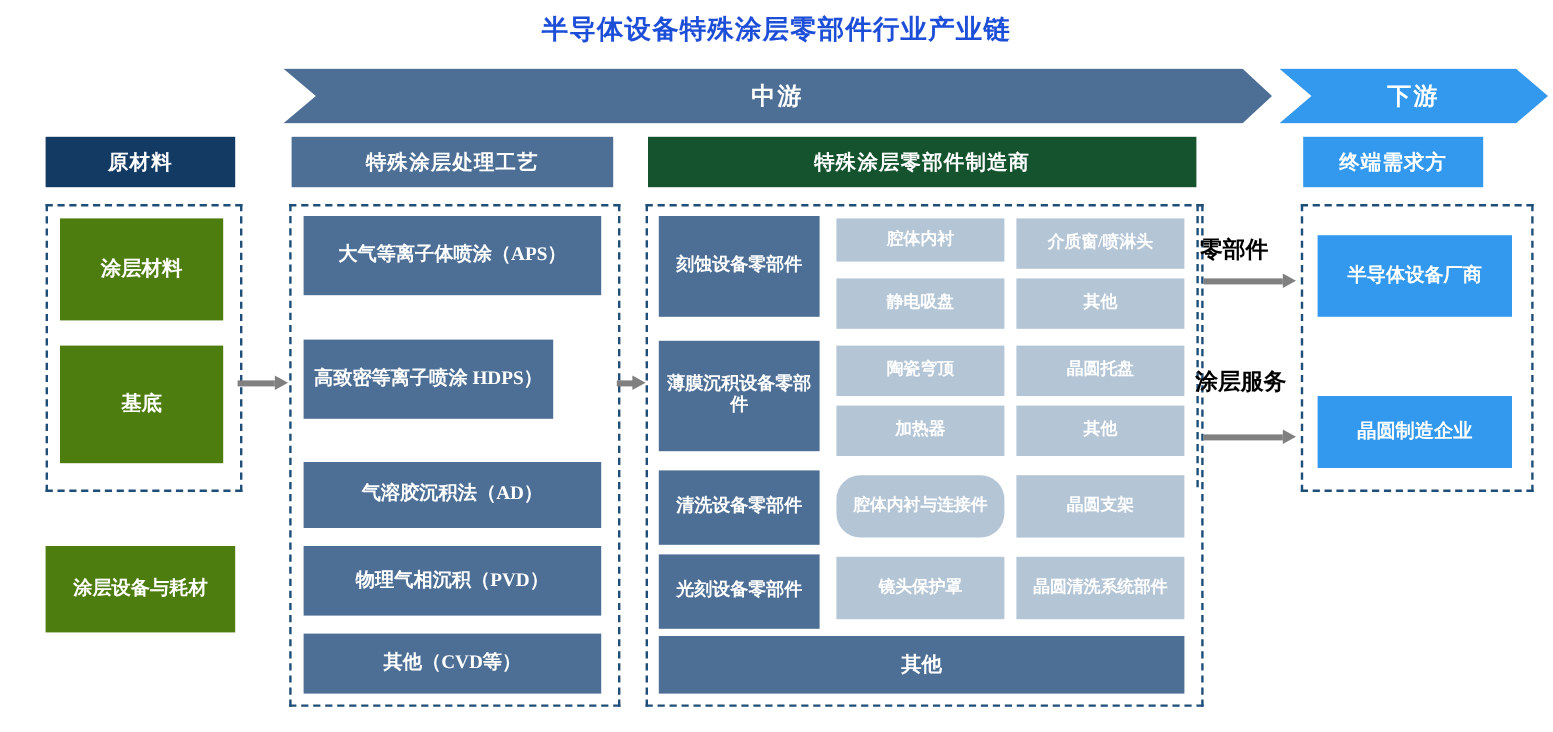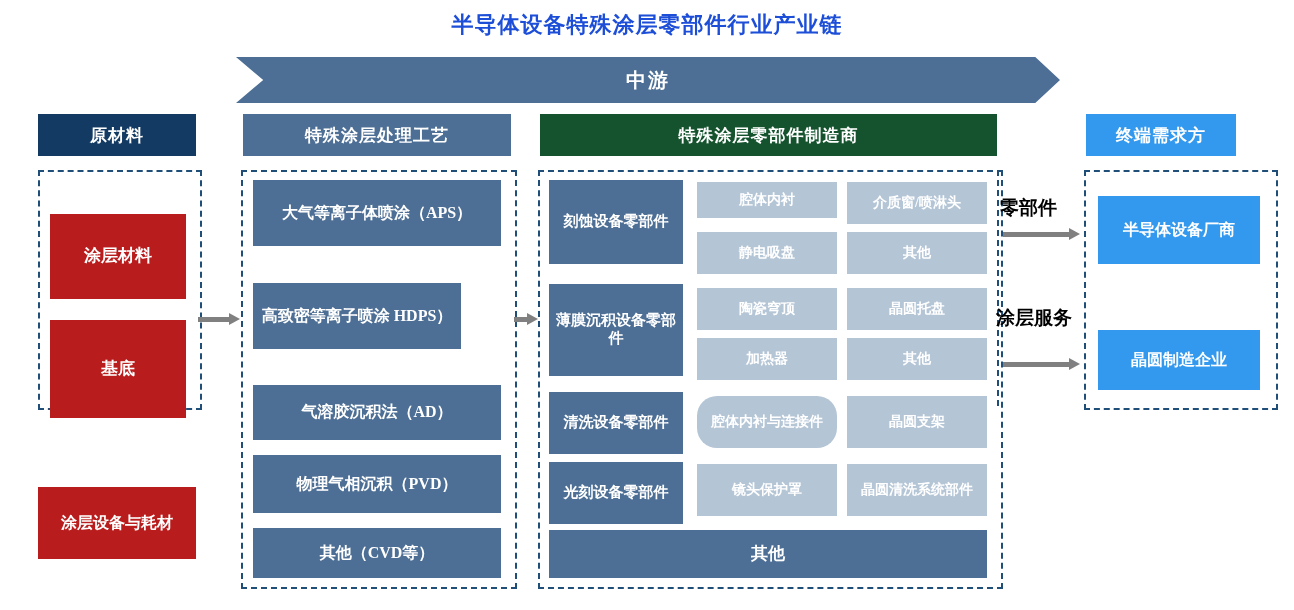--- a/index.html
+++ b/index.html
@@ -62,21 +62,21 @@
   .dash-label-left{left:997px;top:170px;width:0;height:236px;border-left:2px dashed #1F4E79;border-top:none;border-right:none;border-bottom:none;}
 
   
   .box{
     position:absolute;
     display:flex;align-items:center;justify-content:center;
     text-align:center;color:#ffffff;
     font-weight:bold;line-height:1.18;
     box-sizing:border-box;
   }
-  .navy{background:#b91c1c;margin-top:32px;}
+  .navy{background:#4d7c0f;}
   .steel{background:#4D6F95;}
   .lightsteel{background:#B4C5D6;color:#ffffff;}
   .brightblue{background:#3399EE;}
 
   
   .b-coatmat {left:50px;  top:182px; width:136px; height:85px;  font-size:17px;}
   .b-sub     {left:50px;  top:288px; width:136px; height:98px;  font-size:17px;}
   .b-equip   {left:38px;  top:455px; width:158px; height:72px;  font-size:16px;}
 
   
@@ -146,20 +146,23 @@
 </head>
 <body>
 
 <div class="page">
 
   <div class="title">半导体设备特殊涂层零部件行业产业链</div>
 
   <div class="chev chev-mid">
     <span>中游</span>
   </div>
+  <div class="chev chev-down">
+    <span>下游</span>
+  </div>
 
   <div class="hdr hdr-raw">原材料</div>
   <div class="hdr hdr-proc">特殊涂层处理工艺</div>
   <div class="hdr hdr-maker">特殊涂层零部件制造商</div>
   <div class="hdr hdr-end">终端需求方</div>
 
   <div class="dash dash-up"></div>
   <div class="dash dash-mid1"></div>
   <div class="dash dash-mid2"></div>
   <div class="dash dash-down"></div>

